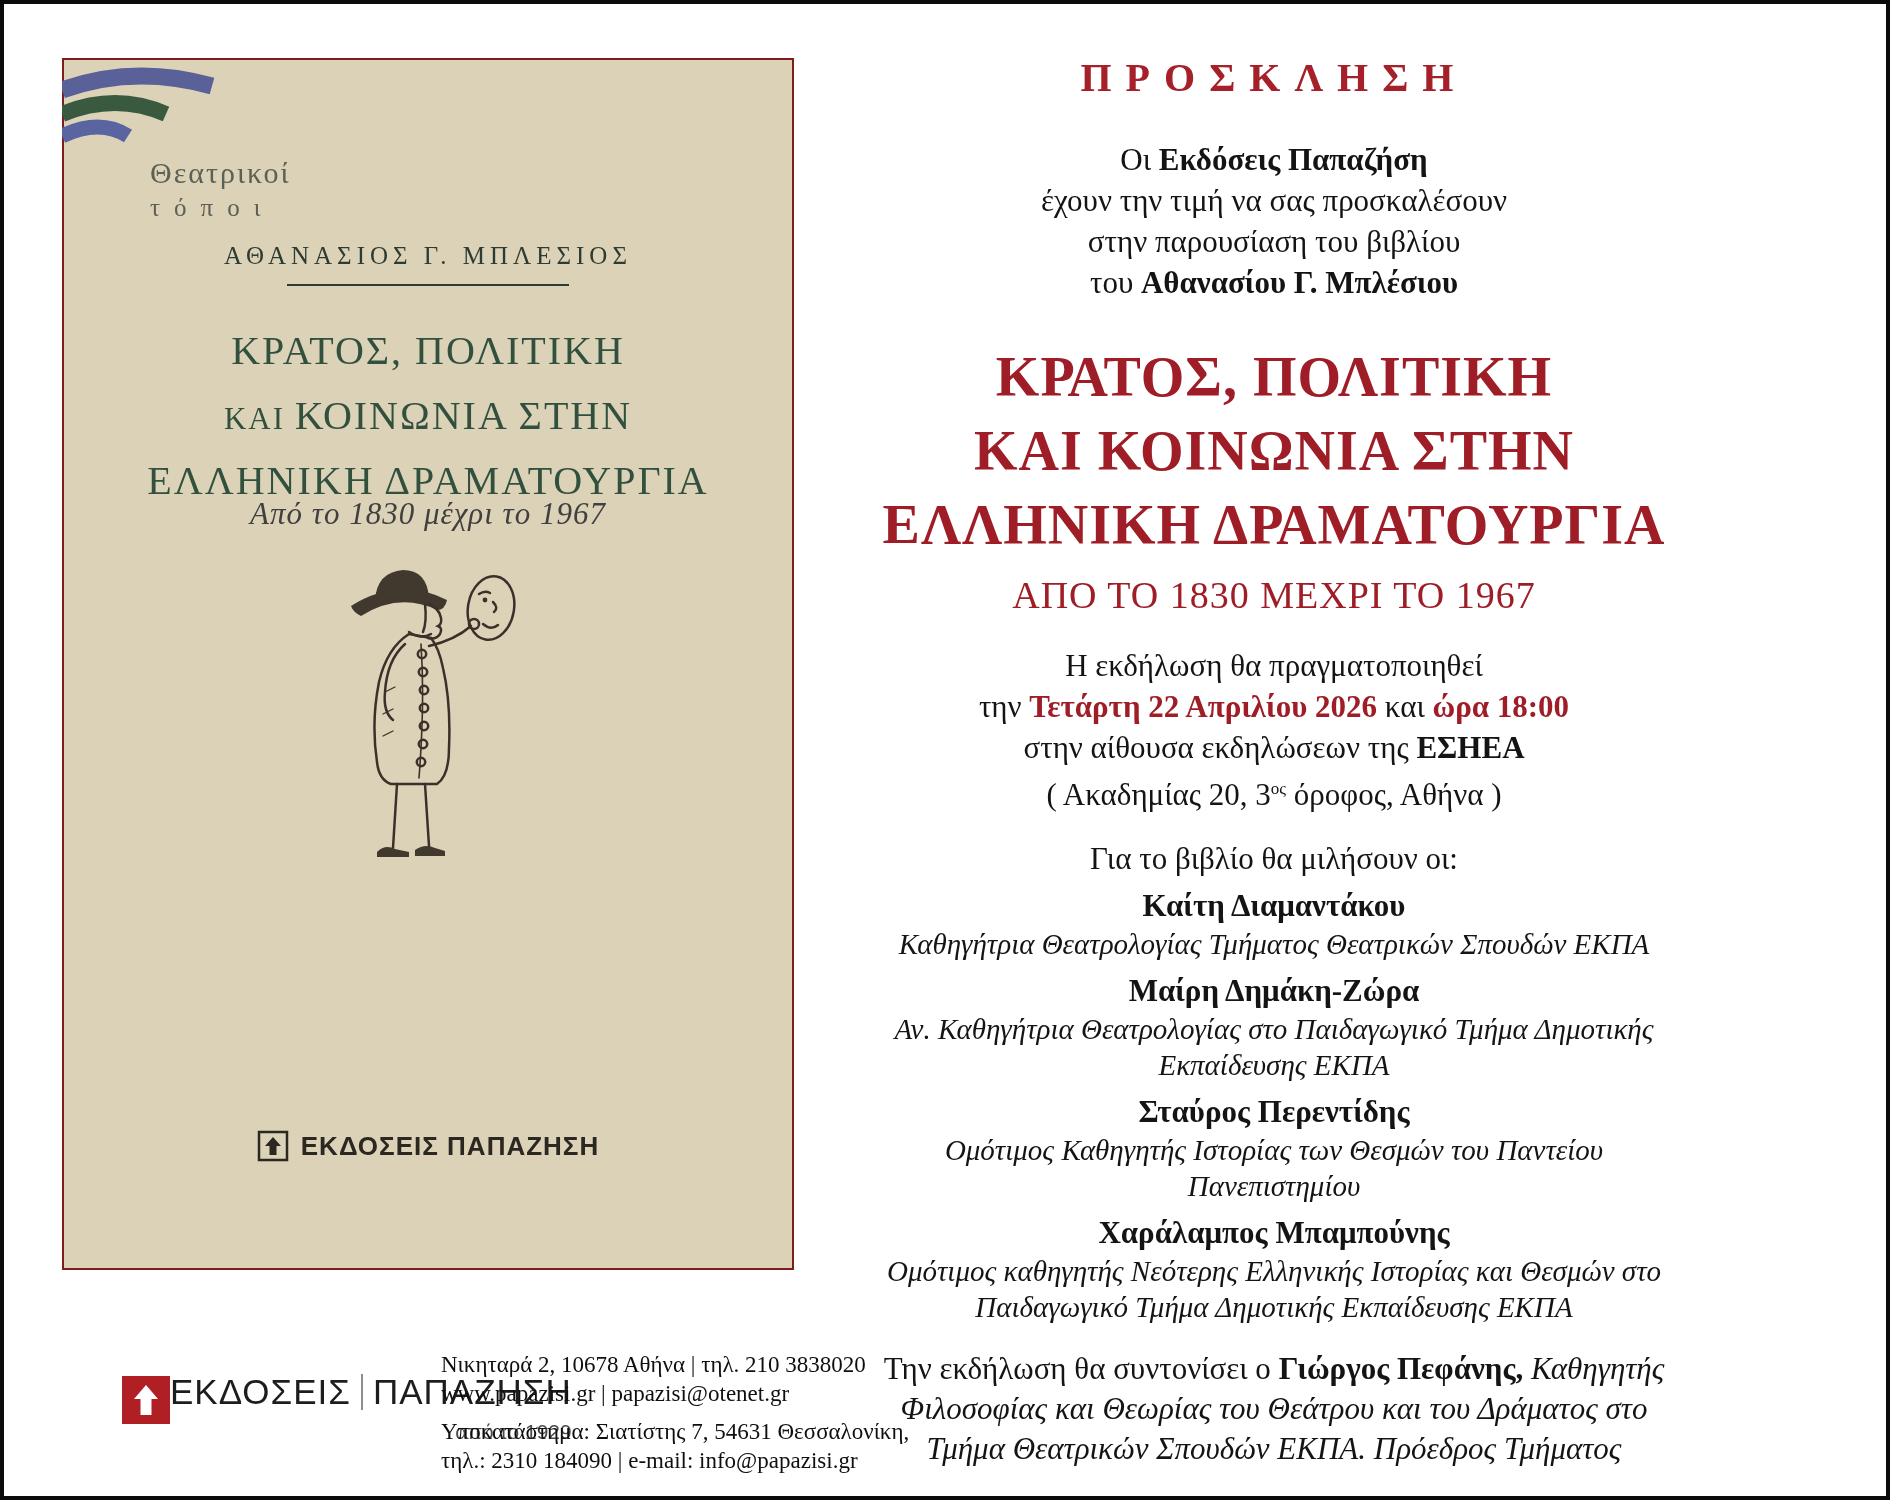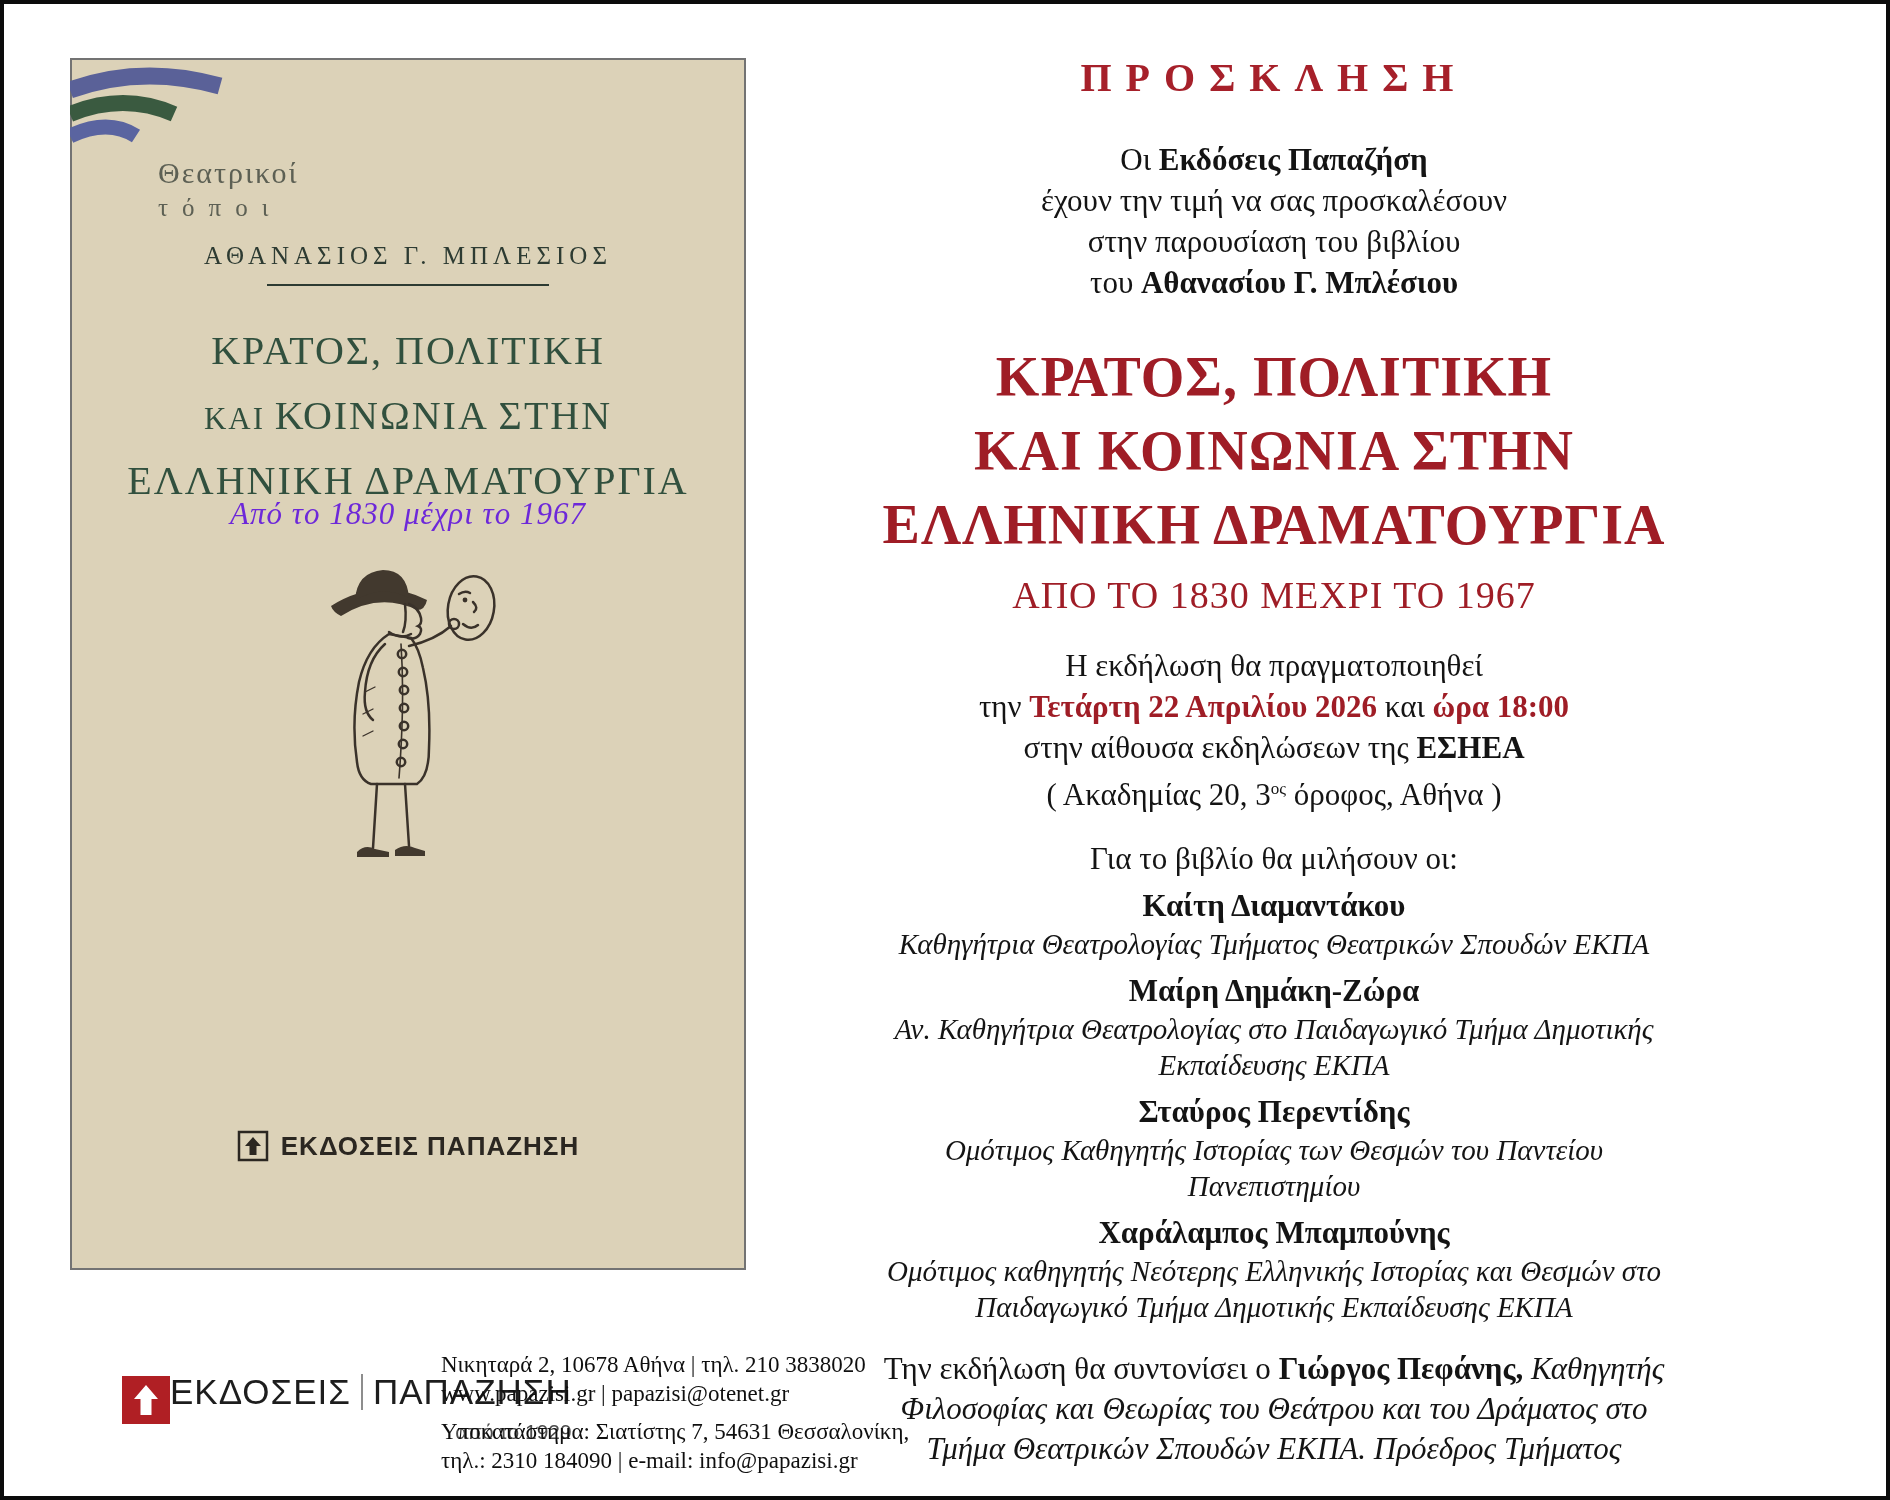--- a/index.html
+++ b/index.html
@@ -4,38 +4,38 @@
 <style>
   html,body{margin:0;padding:0;background:#e8e8e8;}
   .page{
     position:relative;width:1890px;height:1500px;box-sizing:border-box;
     background:#ffffff;border:4px solid #0b0b0b;overflow:hidden;
     font-family:"Liberation Serif",serif;color:#141414;
   }
 
   
   .cover{
-    position:absolute;left:66px;top:54px;width:676px;height:1212px;
-    background:#dcd2b8;border:2px solid #737373;box-sizing:border-box;
+    position:absolute;left:58px;top:54px;width:732px;height:1212px;
+    background:#dcd2b8;border:2px solid #7f1d1d;box-sizing:border-box;
   }
   .swoosh{position:absolute;left:-2px;top:2px;}
   .series{position:absolute;left:86px;top:96px;color:#5d6054;}
   .series-1{font-size:30px;letter-spacing:2px;}
   .series-2{font-size:25px;letter-spacing:14px;margin-top:4px;}
   .cover-author{position:absolute;top:182px;width:100%;text-align:center;
     font-size:25px;letter-spacing:5px;color:#2d3b32;}
   .cover-author-rule{position:absolute;top:224px;left:50%;transform:translateX(-50%);
     width:282px;border-top:2px solid #2d3b32;}
   .cover-title{position:absolute;top:262px;width:100%;text-align:center;
     color:#31503e;letter-spacing:2px;font-weight:400;}
   .cover-title .line{line-height:57px;}
   .cover-title .big{font-size:40px;}
   .cover-title .small{font-size:31px;}
   .cover-subtitle{position:absolute;top:436px;width:100%;text-align:center;
-    font-style:italic;font-size:31px;color:#6d28d9;letter-spacing:1px;}
+    font-style:italic;font-size:31px;color:#404040;letter-spacing:1px;}
   .illustration{position:absolute;top:492px;left:50%;transform:translateX(-50%);}
   .cover-publisher{position:absolute;top:1070px;width:100%;
     display:flex;justify-content:center;align-items:center;gap:12px;}
   .cover-publisher-text{font-family:"Liberation Sans",sans-serif;font-weight:bold;
     font-size:26px;color:#2b2721;letter-spacing:1px;}
 
   
   .footer-left{position:absolute;left:118px;top:1368px;display:flex;}
   .plogo-square{width:48px;height:48px;margin-top:4px;}
   .plogo-row{display:flex;align-items:center;font-family:"Liberation Sans",sans-serif;

